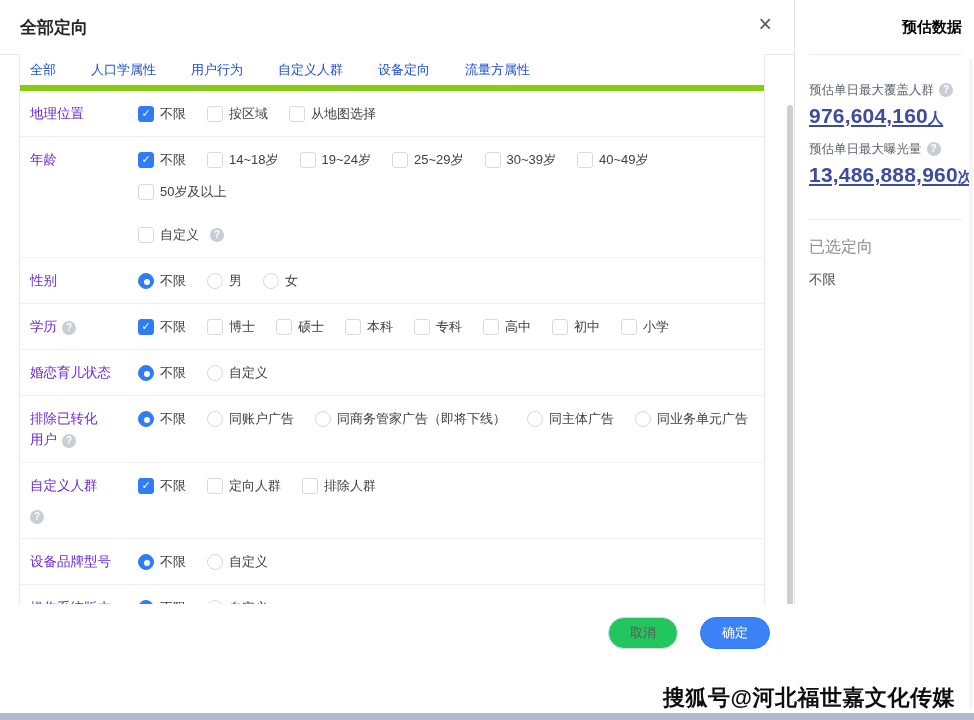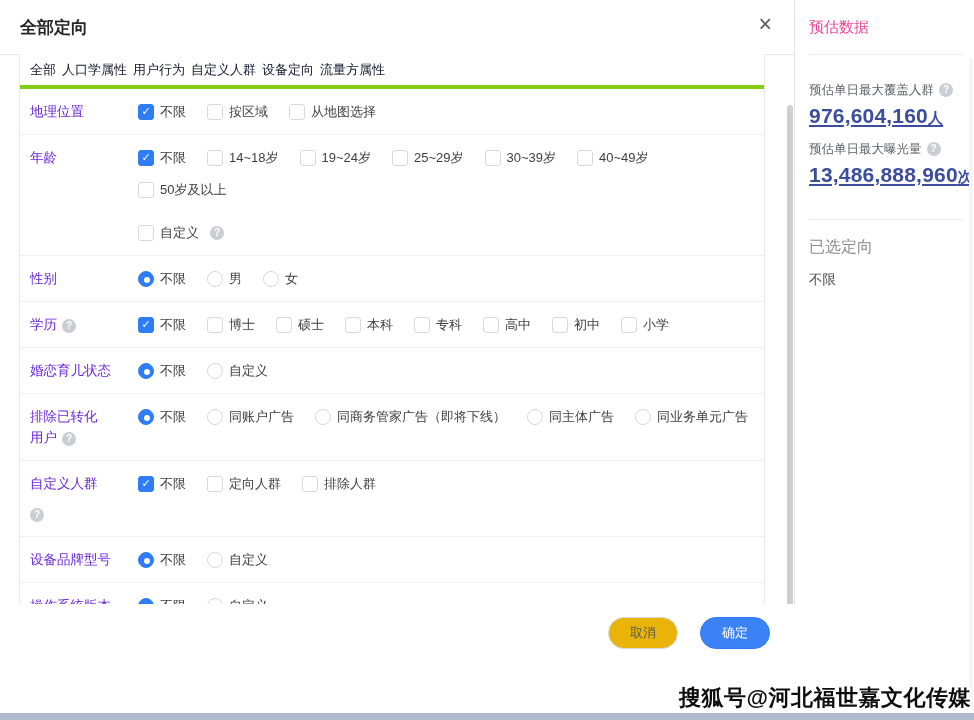--- a/index.html
+++ b/index.html
@@ -8,22 +8,22 @@
   .stage{position:absolute;inset:0;background:#fff;}
 
   
   .modal{position:absolute;left:0;top:0;width:795px;height:676px;background:#fff;border-right:1px solid #e2e2e2;box-sizing:border-box;}
   .modal-header{position:absolute;left:0;top:0;right:0;height:54px;border-bottom:1px solid #e8e8e8;}
   .modal-title{position:absolute;left:20px;top:16px;font-size:17px;font-weight:700;color:#262626;}
   .close{position:absolute;right:22px;top:13px;font-size:23px;line-height:1;color:#595959;cursor:pointer;}
 
   .content-box{position:absolute;left:19px;top:54px;width:746px;height:594px;box-sizing:border-box;
                border:1px solid #e9e9e9;border-top:none;overflow:hidden;background:#fff;}
-  .tabs{display:flex;align-items:center;gap:6px;height:31px;padding:0 10px;border-bottom:4px solid #84cc16;
-        font-size:13px;color:#0f172a;}
+  .tabs{display:flex;align-items:center;gap:35px;height:31px;padding:0 10px;border-bottom:6px solid #84cc16;
+        font-size:13px;color:#1d4ed8;}
   .tab{cursor:pointer;white-space:nowrap;}
 
   .row{display:flex;padding:12px 10px;border-bottom:1px solid #f0f0f0;}
   .row-label{flex:0 0 108px;width:108px;font-size:13.5px;color:#6d28d9;line-height:21px;}
   .row-options{flex:1;display:flex;flex-wrap:wrap;column-gap:21px;row-gap:11px;align-content:flex-start;}
   .opt{display:inline-flex;align-items:center;gap:6px;font-size:13px;color:#404040;line-height:21px;cursor:pointer;white-space:nowrap;}
   .break{flex-basis:100%;height:0;}
 
   .check{width:16px;height:16px;box-sizing:border-box;border:1px solid #d9d9d9;border-radius:3px;background:#fff;
          display:inline-flex;align-items:center;justify-content:center;flex:0 0 16px;}
@@ -36,41 +36,41 @@
   .help{display:inline-flex;align-items:center;justify-content:center;width:14px;height:14px;border-radius:50%;
         background:#c9cdd4;color:#fff;font-size:10px;font-weight:700;margin-left:5px;cursor:pointer;flex:0 0 14px;}
   .help::after{content:"?";}
   .help-line{margin-top:9px;}
 
   .scroll-thumb{position:absolute;left:787px;top:105px;width:6px;height:540px;border-radius:3px;background:#cfcfcf;}
 
   .footer{position:absolute;left:0;bottom:0;width:795px;height:72px;background:#fff;}
   .btn{position:absolute;top:13px;width:70px;height:32px;border-radius:16px;font-size:13px;cursor:pointer;
        font-family:inherit;display:flex;align-items:center;justify-content:center;box-sizing:border-box;}
-  .btn.ghost{right:117px;background:#eab308;border:1px solid #d9d9d9;color:#595959;}
+  .btn.ghost{right:117px;background:#22c55e;border:1px solid #d9d9d9;color:#595959;}
   .btn.primary{right:25px;background:#3b82f6;border:1px solid #2e7df6;color:#fff;}
 
   
   .panel{position:absolute;left:796px;top:0;width:178px;height:720px;background:#fff;box-sizing:border-box;}
   .panel-inner{padding:18px 12px 0 13px;}
-  .panel-title{font-size:15px;font-weight:400;color:#ec4899;}
+  .panel-title{font-size:15px;font-weight:700;color:#000000;text-align:right;}
   .panel-divider{border:none;border-top:1px solid #ebebeb;margin:17px 0 0 0;}
   .stat{margin-top:26px;}
   .stat + .stat{margin-top:12px;}
   .stat-label{font-size:12.5px;color:#5a6169;display:flex;align-items:center;line-height:18px;white-space:nowrap;}
   .stat-value{margin-top:5px;font-size:21px;font-weight:700;color:#3d4d9d;letter-spacing:0.2px;white-space:nowrap;text-decoration:underline;}
   .stat-value .unit{font-size:15px;font-weight:700;}
   .divider2{margin-top:32px;}
   .sel-label{margin-top:17px;font-size:16px;color:#8c8c8c;}
   .sel-value{margin-top:13px;font-size:13.5px;color:#4a4a4a;}
   .panel-track{position:absolute;right:1px;top:58px;width:4px;height:650px;background:#f4f5f6;border-radius:2px;}
 
   
   .bottom-strip{position:absolute;left:0;bottom:0;width:974px;height:7px;background:#aebacd;z-index:40;}
-  .watermark{position:absolute;right:3px;top:683px;z-index:50;font-size:22px;font-weight:800;color:#0d0d0d;
+  .watermark{position:absolute;right:19px;top:683px;z-index:50;font-size:22px;font-weight:800;color:#0d0d0d;
              letter-spacing:0.5px;white-space:nowrap;
              text-shadow:-2px -2px 0 #fff,2px -2px 0 #fff,-2px 2px 0 #fff,2px 2px 0 #fff,0 2px 0 #fff,2px 0 0 #fff,0 -2px 0 #fff,-2px 0 0 #fff;}
 </style>
 </head>
 <body>
 
 <div class="stage">
 
   <div class="modal">
     <div class="modal-header">

